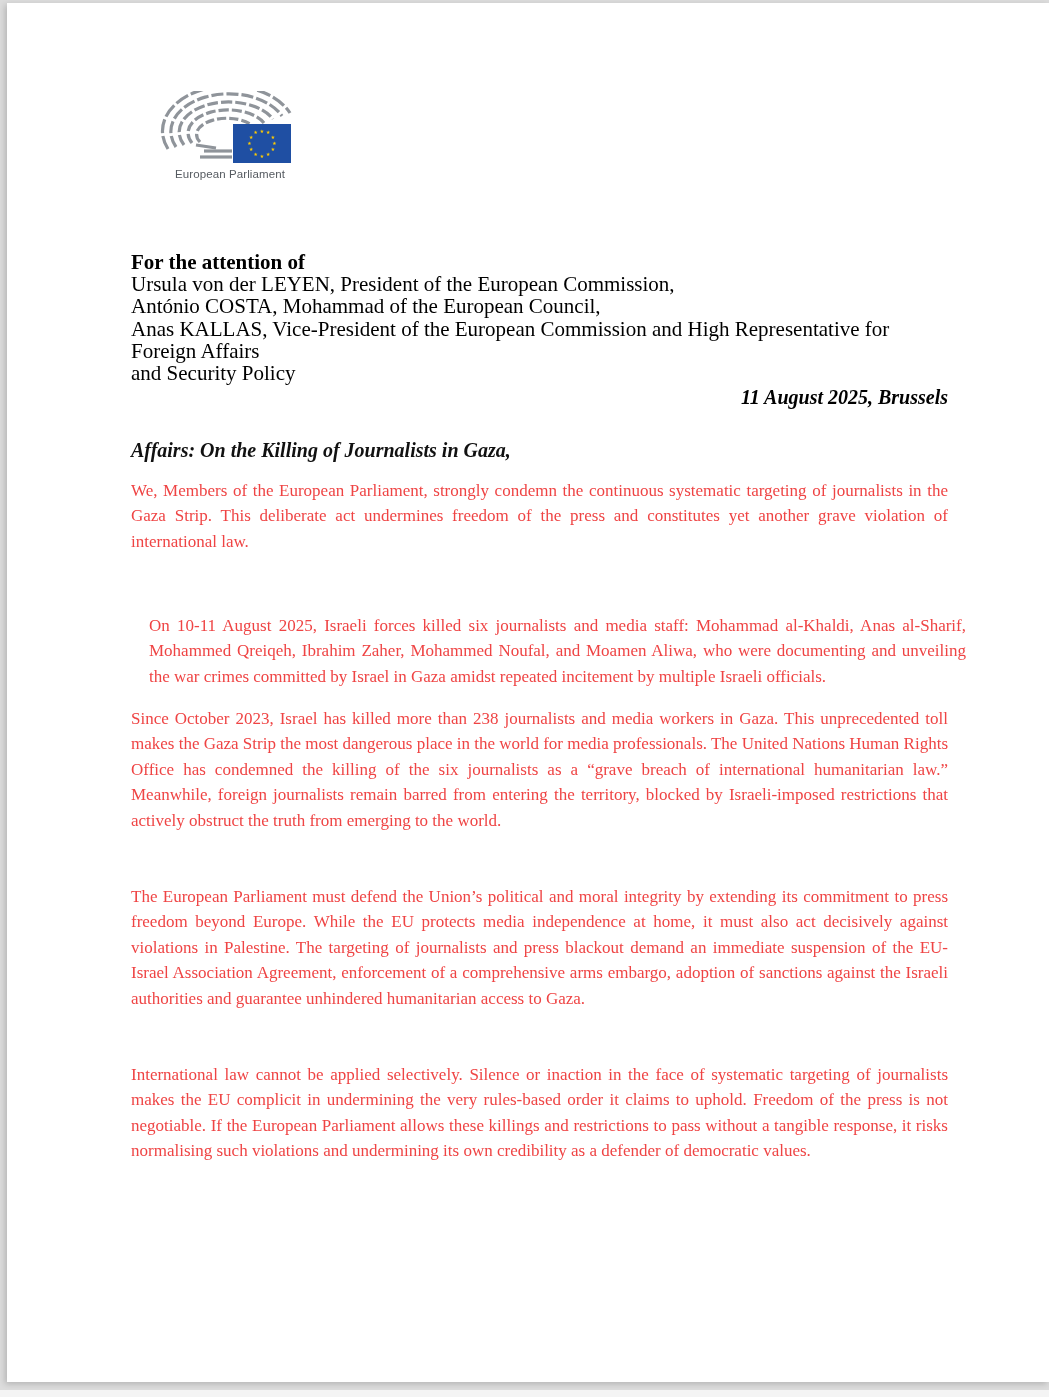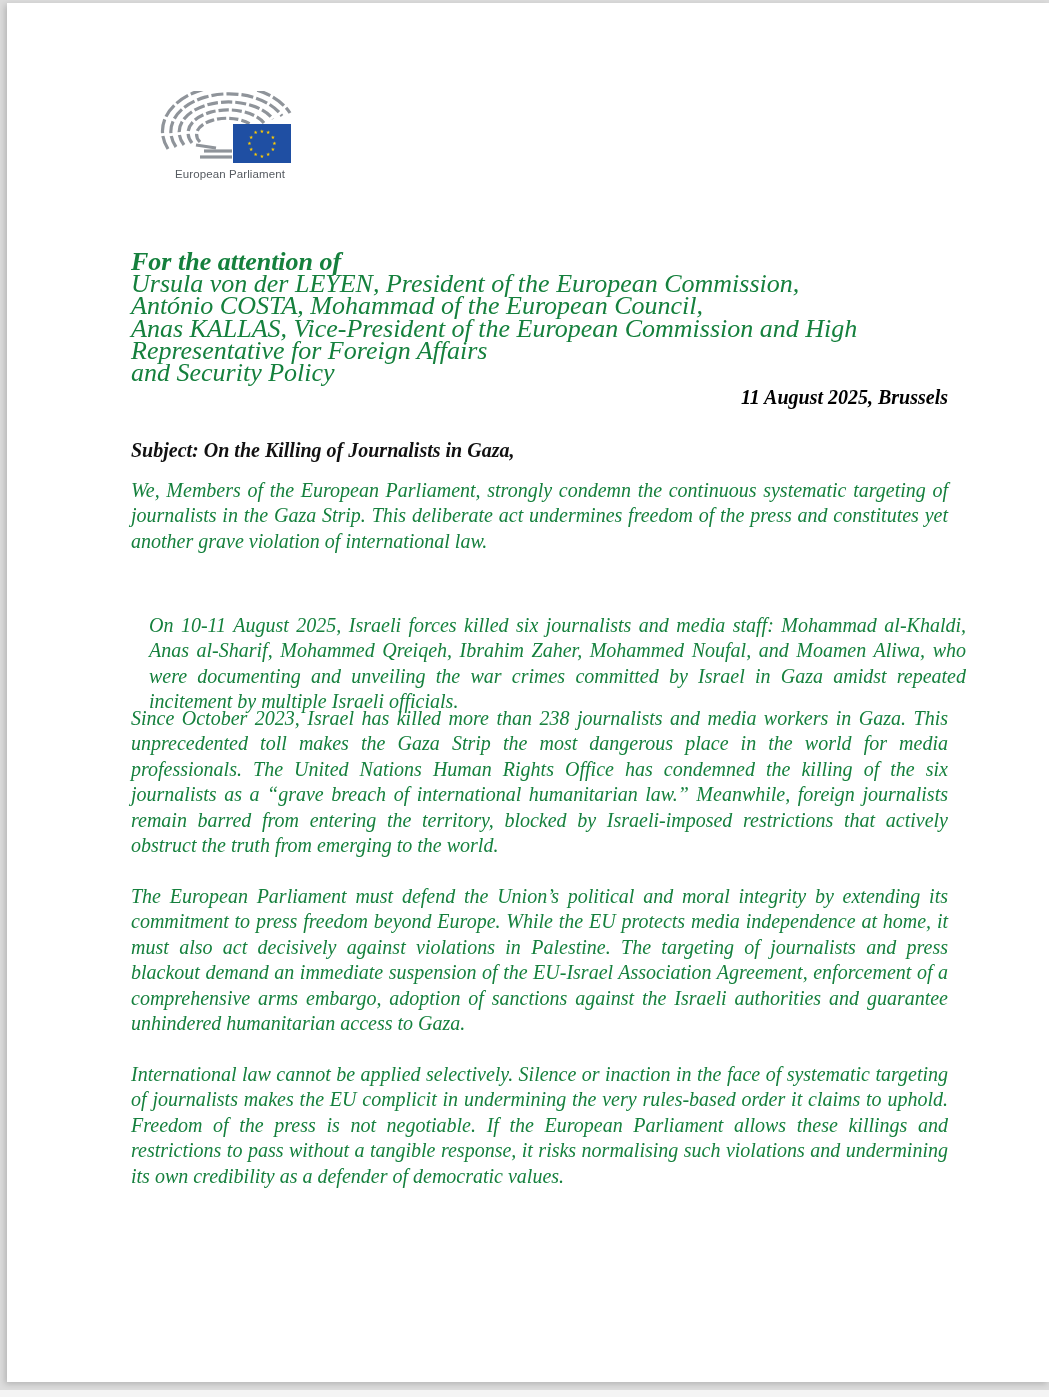--- a/index.html
+++ b/index.html
@@ -24,40 +24,39 @@
       position: absolute; left: 153px; top: 88px; width: 140px; height: 95px;
     }
     .logo-caption {
       position: absolute; left: 0; top: 77px; width: 140px;
       font-family: "Liberation Sans", sans-serif;
       font-size: 11.5px; color: #555a60; text-align: center;
       letter-spacing: 0.1px;
     }
     .content {
       position: absolute; left: 124px; top: 248px; width: 817px;
-      color: #15803d;
-      font-style: italic;
-      font-size: 26px;
+      color: #000000;
+      font-size: 21px;
       line-height: 22.2px;
     }
     .attn-head { font-weight: bold; }
     .attn-line { display: block; }
     .date {
       position: absolute; left: 124px; top: 383px; width: 817px;
       text-align: right; font-weight: bold; font-style: italic;
       font-size: 20px; color: #000000;
     }
     .subject {
       position: absolute; left: 124px; top: 436px; width: 817px;
       font-weight: bold; font-style: italic; font-size: 20px; color: #111;
     }
     .para {
       position: absolute; left: 124px; width: 817px;
-      font-style: italic; font-size: 20px; line-height: 25.4px;
-      text-align: justify; color: #15803d;
+      font-size: 17px; line-height: 25.4px;
+      text-align: justify; color: #ef4444;
     }
   </style>
 </head>
 <body>
 
 <div class="bottom-strip"></div>
 
 <div class="page">
 
   <div class="logo">
@@ -94,21 +93,21 @@
   <div class="content" style="left:124px; top:248px;">
     <span class="attn-line attn-head">For the attention of</span>
     <span class="attn-line">Ursula von der LEYEN, President of the European Commission,</span>
     <span class="attn-line">António COSTA, Mohammad of the European Council,</span>
     <span class="attn-line">Anas KALLAS, Vice-President of the European Commission and High Representative for Foreign Affairs</span>
     <span class="attn-line">and Security Policy</span>
   </div>
 
   <div class="date">11 August 2025, Brussels</div>
 
-  <div class="subject">Subject: On the Killing of Journalists in Gaza,</div>
+  <div class="subject">Affairs: On the Killing of Journalists in Gaza,</div>
 
   <p class="para" style="top:475px; margin:0;">We, Members of the European Parliament, strongly condemn the continuous systematic targeting of journalists in the Gaza Strip. This deliberate act undermines freedom of the press and constitutes yet another grave violation of international law.</p>
   <p class="para" style="top:592px; margin:18px;">On 10-11 August 2025, Israeli forces killed six journalists and media staff: Mohammad al-Khaldi, Anas al-Sharif, Mohammed Qreiqeh, Ibrahim Zaher, Mohammed Noufal, and Moamen Aliwa, who were documenting and unveiling the war crimes committed by Israel in Gaza amidst repeated incitement by multiple Israeli officials.</p>
   <p class="para" style="top:703px; margin:0;">Since October 2023, Israel has killed more than 238 journalists and media workers in Gaza. This unprecedented toll makes the Gaza Strip the most dangerous place in the world for media professionals. The United Nations Human Rights Office has condemned the killing of the six journalists as a “grave breach of international humanitarian law.” Meanwhile, foreign journalists remain barred from entering the territory, blocked by Israeli-imposed restrictions that actively obstruct the truth from emerging to the world.</p>
   <p class="para" style="top:881px; margin:0;">The European Parliament must defend the Union’s political and moral integrity by extending its commitment to press freedom beyond Europe. While the EU protects media independence at home, it must also act decisively against violations in Palestine. The targeting of journalists and press blackout demand an immediate suspension of the EU-Israel Association Agreement, enforcement of a comprehensive arms embargo, adoption of sanctions against the Israeli authorities and guarantee unhindered humanitarian access to Gaza.</p>
   <p class="para" style="top:1059px; margin:0;">International law cannot be applied selectively. Silence or inaction in the face of systematic targeting of journalists makes the EU complicit in undermining the very rules-based order it claims to uphold. Freedom of the press is not negotiable. If the European Parliament allows these killings and restrictions to pass without a tangible response, it risks normalising such violations and undermining its own credibility as a defender of democratic values.</p>
 
 </div>
 
 </body></html>

